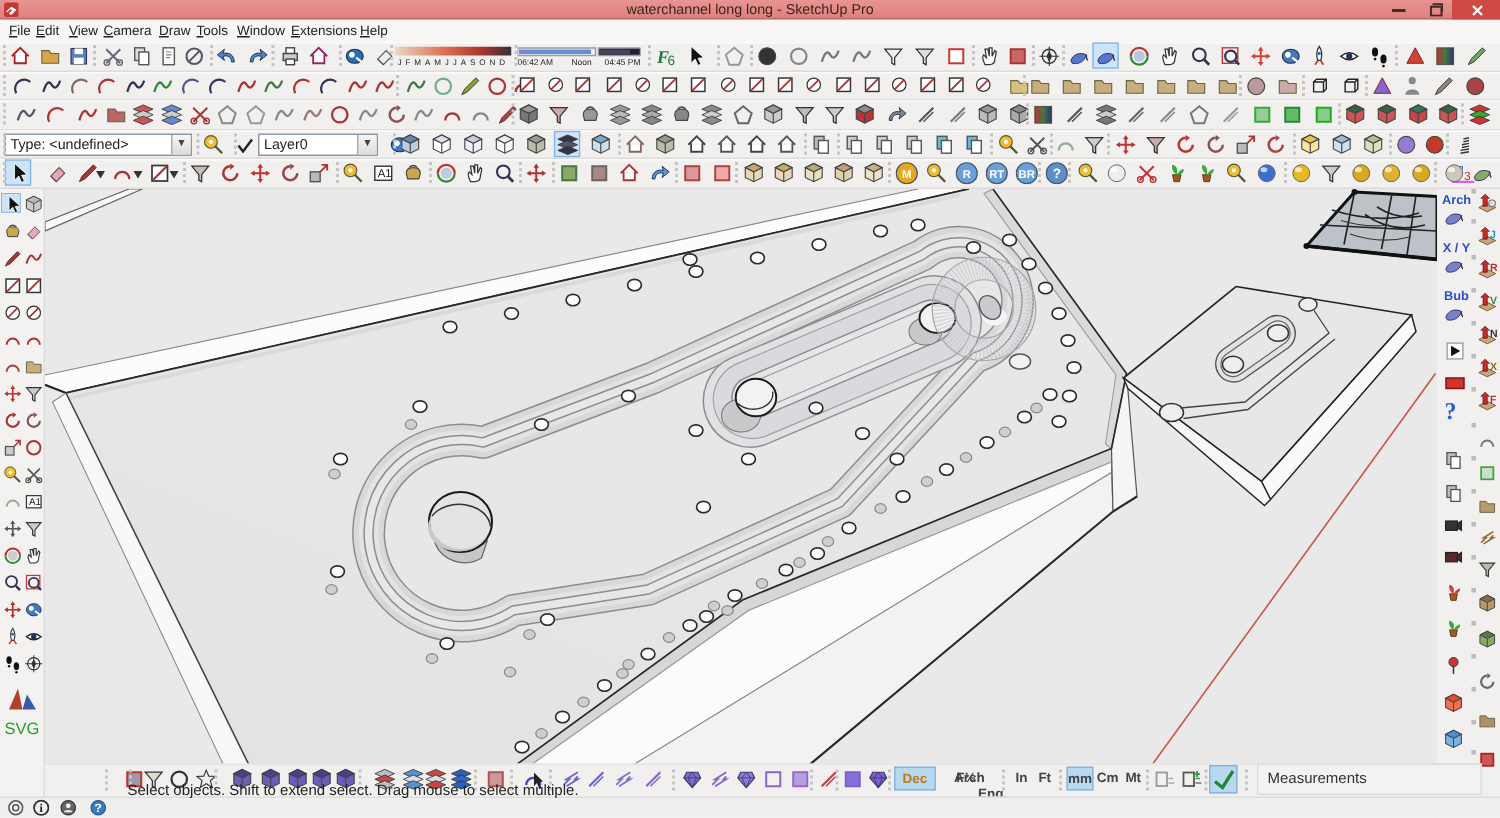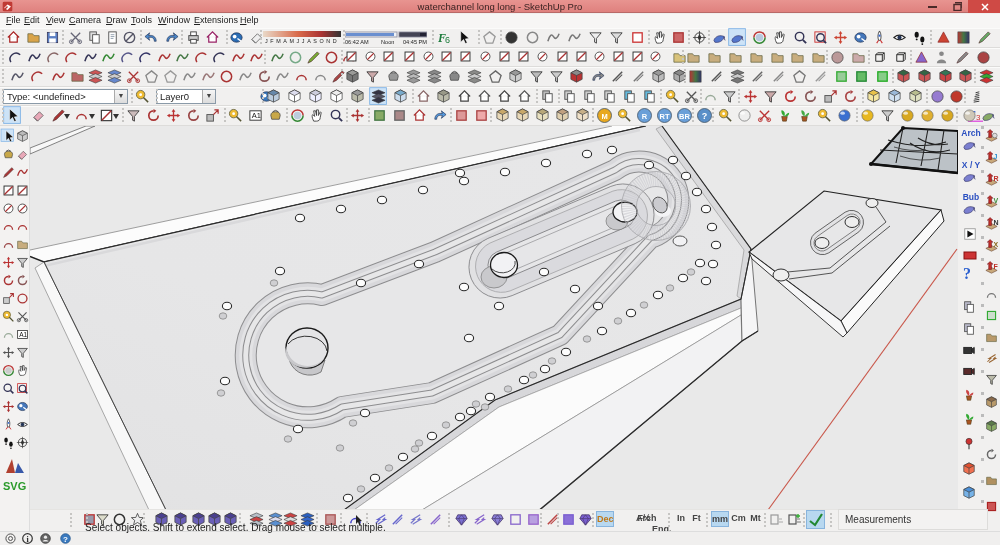--- a/index.html
+++ b/index.html
@@ -70,21 +70,21 @@
       <text x="58" y="12.5" font-size="5.6" font-family="Liberation Sans" fill="#222">04:45 PM</text>
     </svg>
 <svg style="position:absolute;left:437px;top:30px" width="15" height="15">
       <text x="1" y="12" font-size="12" font-family="Liberation Serif" font-style="italic" font-weight="bold" fill="#1a7a3a">F</text>
       <text x="8" y="13" font-size="9" font-family="Liberation Sans" fill="#1a7a3a">6</text>
     </svg>
 <div class="combo" style="left:3px;top:89px;width:125px">Type: &lt;undefined&gt;<div class="dd">▼</div></div>
 <svg style="position:absolute;left:158px;top:92px" width="11" height="10">
       <path d="M1 5 L4 9 L10 1" stroke="#222" stroke-width="1.6" fill="none"></path>
     </svg>
-<div class="combo" style="left:156px;top:89px;width:60px">Layer0<div class="dd">▼</div></div>
+<div class="combo" style="left:172px;top:89px;width:80px">Layer0<div class="dd">▼</div></div>
 <svg style="position:absolute;left:968px;top:107px" width="15" height="15">
       <text x="0" y="11" font-size="11" font-family="Liberation Serif" fill="#2255cc" font-style="italic" font-weight="bold">C</text>
       <text x="8" y="13" font-size="8" font-family="Liberation Sans" fill="#c33">3</text>
       <rect x="0" y="13.5" width="15" height="1.5" fill="#e060e0"></rect>
     </svg>
 <svg style="position:absolute;left:64px;top:114px" width="7" height="6">
       <path d="M0 0 H6 L3 5 Z" fill="#333"></path>
     </svg>
 <svg style="position:absolute;left:89px;top:114px" width="7" height="6">
       <path d="M0 0 H6 L3 5 Z" fill="#333"></path>
@@ -1159,21 +1159,21 @@
     </svg>
 <svg style="position:absolute;left:16px;top:436px;overflow:visible" width="13" height="13" viewBox="0 0 16 16">
       <circle cx="8" cy="8" r="5" fill="none" stroke="#333" stroke-width="1"></circle>
       <path d="M8 1 V15 M1 8 H15" stroke="#333" stroke-width="0.8"></path>
       <path d="M8 4 L10 8 L8 12 L6 8 Z" fill="#333"></path>
     </svg>
 <svg style="position:absolute;left:4px;top:455px" width="22" height="20" viewBox="0 0 22 20">
       <path d="M2 18 L8 4 L11 18 Z" fill="#b04030"></path>
       <path d="M11 18 L14 8 L20 18 Z" fill="#3858a8"></path>
     </svg>
-<div style="position:absolute;left:3px;top:480px;font-size:11px;font-weight:bold;color:#2a9a2a;font-family:Liberation Sans">SVG</div>
+<div style="position:absolute;left:3px;top:480px;font-size:11px;font-weight:normal;color:#2a9a2a;font-family:Liberation Sans">SVG</div>
 <div class="vt" style="left:957px;top:126px;width:43px;height:419px;background:#f1f0ef;border-left:1px solid #ddd"></div>
 <div style="position:absolute;left:959px;top:128px;width:24px;text-align:center;font-size:8.5px;font-weight:bold;color:#2a4fc0;font-family:Liberation Sans">Arch</div>
 <svg style="position:absolute;left:962px;top:137px;overflow:visible" width="15" height="15" viewBox="0 0 16 16">
       <path d="M2 11 C4 6 9 5 13 7 C12 12 7 14 3 13 Z" fill="#7b7fd0" stroke="#336" stroke-width="0.7"></path>
       <path d="M13 7 C13 10 14 11 14 11" stroke="#336" fill="none"></path>
     </svg>
 <div style="position:absolute;left:959px;top:160px;width:24px;text-align:center;font-size:8.5px;font-weight:bold;color:#2a4fc0;font-family:Liberation Sans">X / Y</div>
 <svg style="position:absolute;left:962px;top:169px;overflow:visible" width="15" height="15" viewBox="0 0 16 16">
       <path d="M2 11 C4 6 9 5 13 7 C12 12 7 14 3 13 Z" fill="#7b7fd0" stroke="#336" stroke-width="0.7"></path>
       <path d="M13 7 C13 10 14 11 14 11" stroke="#336" fill="none"></path>
@@ -1567,21 +1567,21 @@
       <path d="M3 13 L13 3" stroke="#b44" stroke-width="1.6"></path>
       <path d="M6 13 L13 6" stroke="#b44" stroke-width="1.1"></path>
     </svg>
 <svg style="position:absolute;left:561px;top:512px;overflow:visible" width="15" height="15" viewBox="0 0 16 16">
       <rect x="3" y="3" width="10" height="10" fill="#8a6fd8" stroke="#7a5fd0" stroke-width="1.4"></rect>
     </svg>
 <svg style="position:absolute;left:578px;top:512px;overflow:visible" width="15" height="15" viewBox="0 0 16 16">
       <path d="M4 3 L12 3 L14 7 L8 14 L2 7 Z" fill="#7a5fd0" stroke="#436" stroke-width="0.8"></path>
       <path d="M2 7 H14 M8 14 L5 7 L8 3 L11 7 Z" stroke="#436" stroke-width="0.6" fill="none"></path>
     </svg>
-<div class="tbtn" style="left:596px;top:511px;width:18px;background:#b8d8f0;border:1px solid #88b4dd;color:#c07818">Dec</div>
+<div class="tbtn" style="left:596px;top:511px;width:28px;background:#b8d8f0;border:1px solid #88b4dd;color:#c07818">Dec</div>
 <div class="tbtn" style="left:636px;top:511px;width:20px;color:#444">Arch</div>
 <div class="tbtn" style="left:637px;top:511px;width:14px;color:#444">F½</div>
 <div class="tbtn" style="left:652px;top:522px;width:19px;color:#444">Eng.</div>
 <div class="tbtn" style="left:674px;top:511px;width:14px;color:#444">In</div>
 <div class="tbtn" style="left:690px;top:511px;width:13px;color:#444">Ft</div>
 <div class="tbtn" style="left:711px;top:511px;width:18px;background:#b8d8f0;border:1px solid #88b4dd;color:#444">mm</div>
 <div class="tbtn" style="left:730px;top:511px;width:17px;color:#444">Cm</div>
 <div class="tbtn" style="left:748px;top:511px;width:15px;color:#444">Mt</div>
 <svg style="position:absolute;left:770px;top:513px" width="14" height="13">
       <rect x="1" y="2" width="7" height="9" fill="none" stroke="#999" stroke-width="1.2"></rect>

